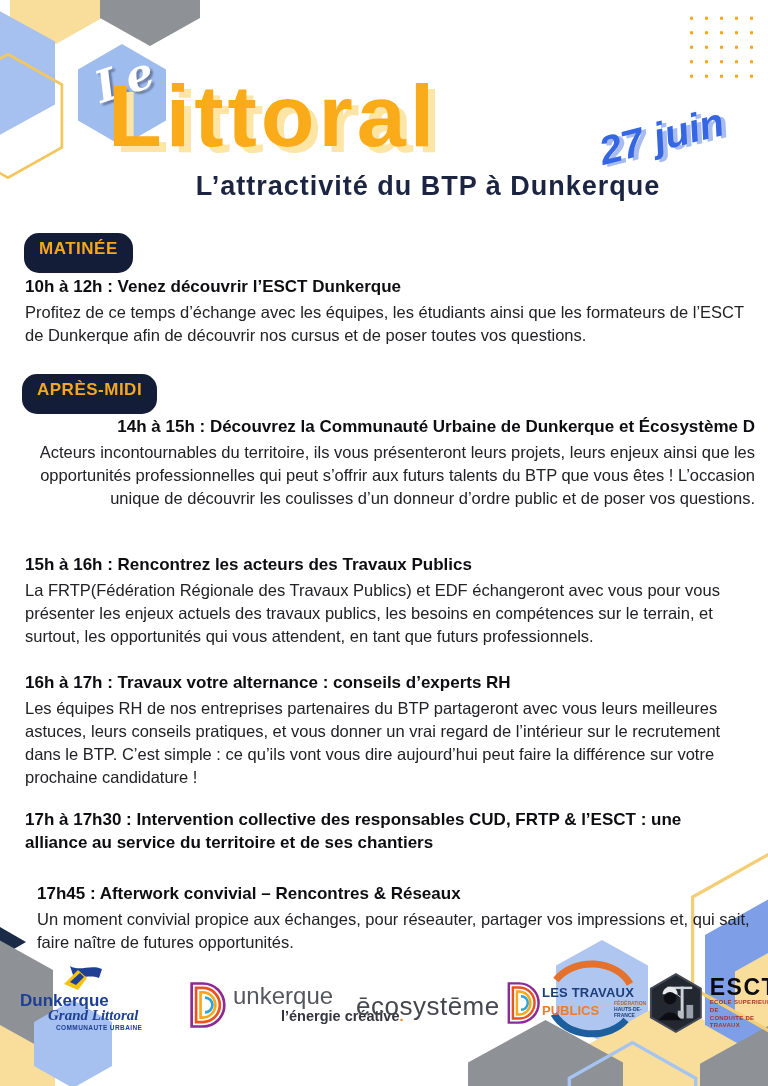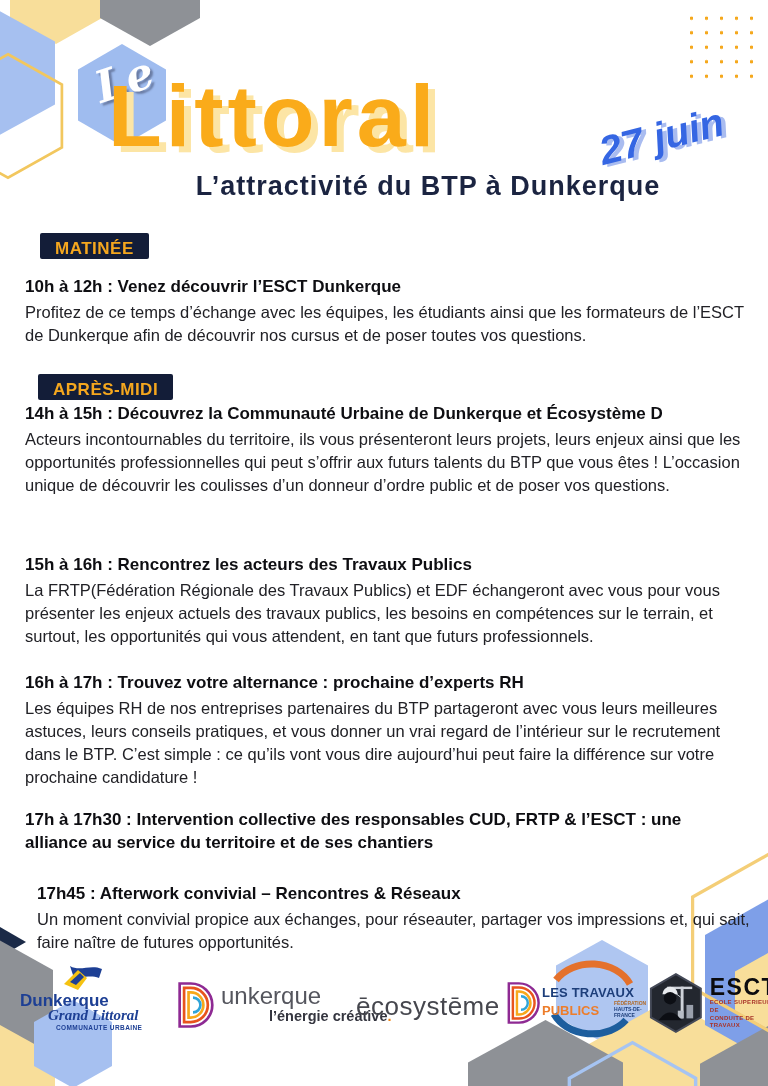--- a/index.html
+++ b/index.html
@@ -20,37 +20,37 @@
         text-shadow:2px 3px 2px rgba(40,45,70,.45);}
   .title{position:absolute;left:108px;top:72px;z-index:5;color:#faab1a;
         font:800 88px/1 "Liberation Sans",sans-serif;letter-spacing:4px;
         text-shadow:7px 6px 0 #fce5a5;}
   .date{position:absolute;left:598px;top:116px;z-index:6;color:#3566e3;
         font:italic 800 40px/1 "Liberation Sans",sans-serif;transform:rotate(-14deg);
         text-shadow:4px 3px 0 #a9bcf0;white-space:nowrap;}
   .subtitle{position:absolute;left:0;top:170px;width:768px;text-align:center;z-index:5;
         color:#1b2441;font:800 27px/1.2 "Liberation Sans",sans-serif;letter-spacing:1px;margin-left:44px;}
   
-  .badge{position:absolute;z-index:5;background:#131d38;color:#f5a71e;border-radius:2px;
-        padding:7px 15px 2px;font:800 17px/1 "Liberation Sans",sans-serif;letter-spacing:.5px;margin-left:16px;}
+  .badge{position:absolute;z-index:5;background:#131d38;color:#f5a71e;border-radius:15px;
+        padding:7px 15px 16px;font:800 17px/1 "Liberation Sans",sans-serif;letter-spacing:.5px;}
   .badge-morning{left:24px;top:233px;}
   .badge-afternoon{left:22px;top:374px;}
   .item{position:absolute;left:25px;width:730px;z-index:5;}
   .item h3{margin:0 0 2px 0;font:700 17px/1.35 "Liberation Sans",sans-serif;color:#0e0e12;}
   .item p{margin:2px 0 0 0;font:400 16.5px/23px "Liberation Sans",sans-serif;color:#212126;}
-  .i0{top:276px;} .i1{top:403px;} .i2{top:554px;} .i3{top:672px;}
+  .i0{top:276px;} .i1{top:416px;text-align:right;} .i2{top:554px;} .i3{top:672px;}
   .i4{top:809px;width:700px;} .i5{top:883px;margin-left:12px;}
   
   .logo{position:absolute;z-index:6;}
   .dgl{left:18px;top:962px;width:135px;height:74px;}
   .dgl .mark{position:absolute;left:38px;top:0;}
   .dgl .l1{position:absolute;left:2px;top:30px;font:800 17px/1 "Liberation Sans",sans-serif;color:#1d3f94;}
   .dgl .l2{position:absolute;left:30px;top:46px;font:italic 700 15px/1 "Liberation Serif",serif;color:#1d3f94;}
   .dgl .l3{position:absolute;left:38px;top:63px;font:700 6.5px/1 "Liberation Sans",sans-serif;color:#1d3f94;letter-spacing:.4px;}
-  .dec{left:170px;top:978px;display:flex;align-items:center;gap:5px;}
+  .dec{left:182px;top:978px;display:flex;align-items:center;gap:5px;}
   .dec .txt .l1{font:500 24px/1 "Liberation Sans",sans-serif;color:#55565e;}
   .dec .txt .l2{font:700 14.5px/1.2 "Liberation Sans",sans-serif;color:#34353f;margin-left:48px;}
   .dec .txt .dot{color:#f0820f;}
   .eco{left:356px;top:984px;display:flex;align-items:center;}
   .eco .txt{font:500 26px/1 "Liberation Sans",sans-serif;color:#46474e;letter-spacing:.5px;}
   .tp{left:534px;top:958px;width:116px;height:84px;}
   .tp .arcs{position:absolute;left:0;top:0;}
   .tp .txt{position:absolute;left:8px;top:28px;}
   .tp .l1{font:800 13px/1.1 "Liberation Sans",sans-serif;color:#1d3e7a;letter-spacing:.2px;}
   .tp .row{display:flex;align-items:flex-end;gap:15px;}
@@ -93,21 +93,21 @@
     <h3>14h à 15h : Découvrez la Communauté Urbaine de Dunkerque et Écosystème D</h3>
     <p>Acteurs incontournables du territoire, ils vous présenteront leurs projets, leurs enjeux ainsi que les opportunités professionnelles qui peut s’offrir aux futurs talents du BTP que vous êtes ! L’occasion unique de découvrir les coulisses d’un donneur d’ordre public et de poser vos questions.</p>
   </div>
 
   <div class="item i2">
     <h3>15h à 16h : Rencontrez les acteurs des Travaux Publics</h3>
     <p>La FRTP(Fédération Régionale des Travaux Publics) et EDF échangeront avec vous pour vous présenter les enjeux actuels des travaux publics, les besoins en compétences sur le terrain, et surtout, les opportunités qui vous attendent, en tant que futurs professionnels.</p>
   </div>
 
   <div class="item i3">
-    <h3>16h à 17h : Trouvez votre alternance : prochaine d’experts RH</h3>
+    <h3>16h à 17h : Travaux votre alternance : conseils d’experts RH</h3>
     <p>Les équipes RH de nos entreprises partenaires du BTP partageront avec vous leurs meilleures astuces, leurs conseils pratiques, et vous donner un vrai regard de l’intérieur sur le recrutement dans le BTP. C’est simple : ce qu’ils vont vous dire aujourd’hui peut faire la différence sur votre prochaine candidature !</p>
   </div>
 
   <div class="item i4">
     <h3>17h à 17h30 : Intervention collective des responsables CUD, FRTP &amp; l’ESCT : une alliance au service du territoire et de ses chantiers</h3>
   </div>
 
   <div class="item i5">
     <h3>17h45 : Afterwork convivial – Rencontres &amp; Réseaux</h3>
     <p>Un moment convivial propice aux échanges, pour réseauter, partager vos impressions et, qui sait, faire naître de futures opportunités.</p>

